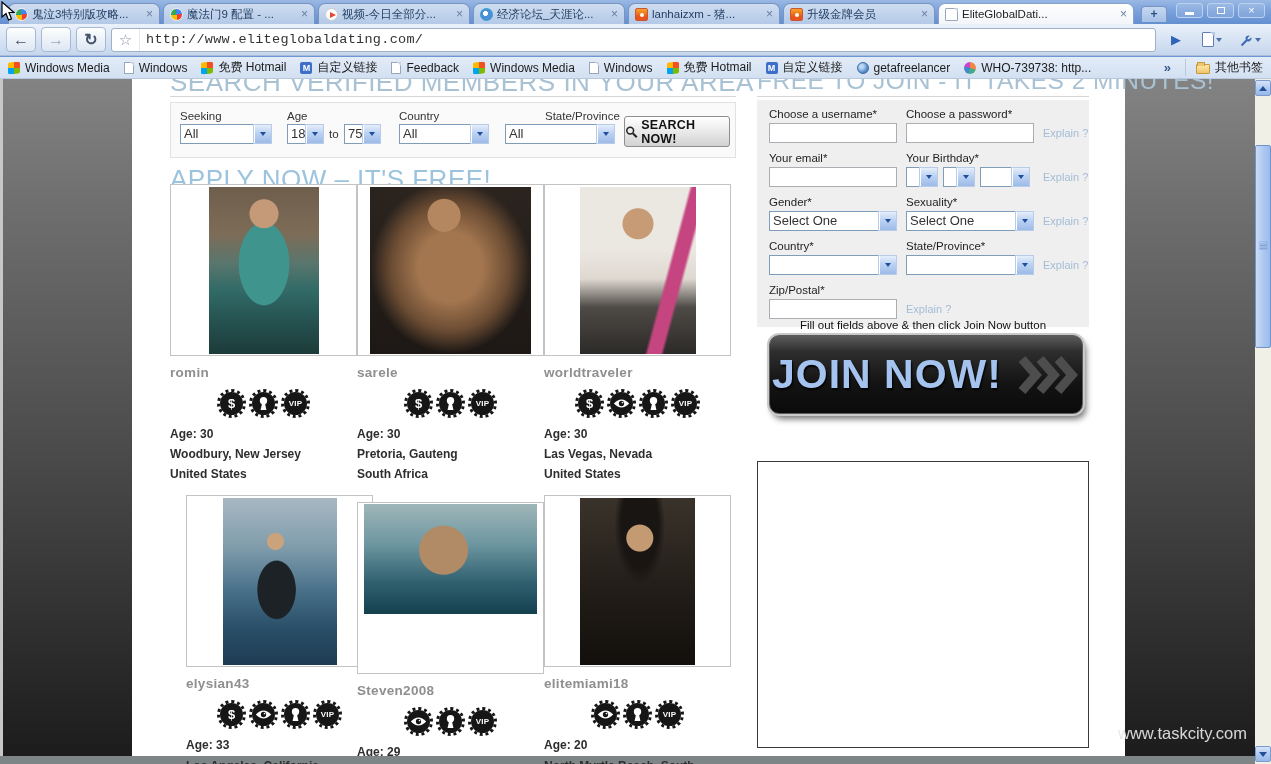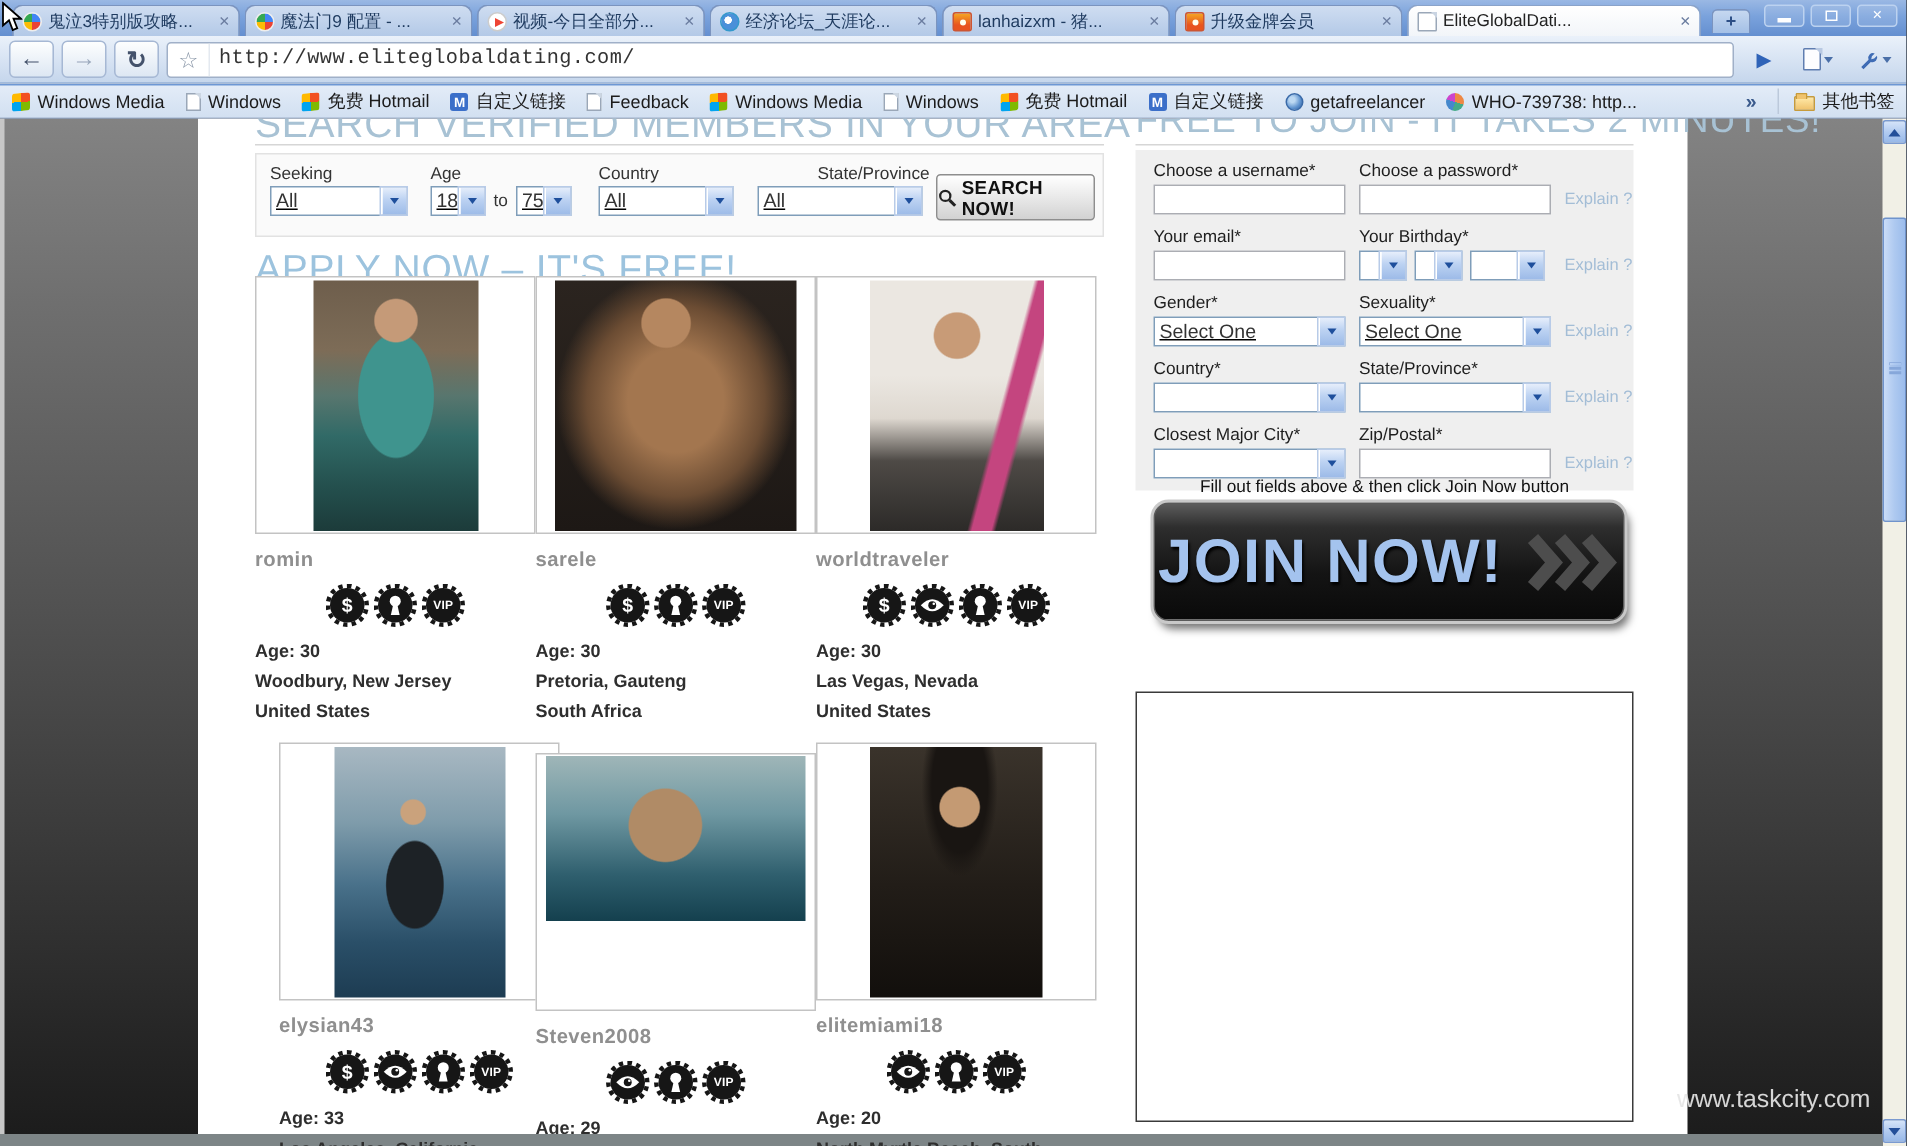--- a/index.html
+++ b/index.html
@@ -83,21 +83,21 @@
   .leftedge { position:absolute; left:0; top:0; width:3px; height:100%; background:#c7c7c7; }
   .panel { position:absolute; left:132px; top:0; width:993px; height:685px; background:#fff; }
 
   .h1 { position:absolute; font-size:26px; color:#a8c2d4; letter-spacing:.5px; white-space:nowrap; }
   .hline { position:absolute; height:1px; background:#d6d6d6; }
 
   
   .searchbox { position:absolute; left:170px; top:23px; width:566px; height:56px;
     background:#fafafa; border:1px solid #e2e2e2; }
   .slabel { position:absolute; top:7px; font-size:11.5px; color:#333; }
-  .xpsel { position:absolute; height:20px; border:1px solid #7f9db9; background:#fff; display:flex;text-decoration:underline; }
+  .xpsel { position:absolute; height:20px; border:1px solid #7f9db9; background:#fff; display:flex; }
   .xpsel .val { flex:1; font-size:13px; color:#333; padding:1px 3px; overflow:hidden; white-space:nowrap; }
   .xpsel .btn { width:17px; background:linear-gradient(180deg,#e6eefb 0%,#bcd2f2 45%,#9dbbe8 100%);
     border-left:1px solid #fff; outline:1px solid #b8cbe8; display:flex; align-items:center; justify-content:center; }
   .xpsel .btn::after { content:""; border-top:4px solid #1e4f9c; border-left:3.5px solid transparent; border-right:3.5px solid transparent; }
   .xpinput { height:20px; border:1px solid #abadb3; background:#fff; width:100%; font-size:13px; padding:0 3px; outline:none; }
   .to-label { position:absolute; font-size:11.5px; color:#333; }
   .searchnow { position:absolute; left:453px; top:13px; width:106px; height:31px;
     background:linear-gradient(180deg,#ffffff 0%,#e9e9e9 50%,#d2d2d2 100%);
     border:1px solid #8e8e8e; border-radius:3px; display:flex; align-items:center; justify-content:center; gap:3px; }
   .searchnow span { font-size:12.5px; font-weight:800; color:#111; letter-spacing:.2px; }
@@ -585,27 +585,20 @@
           <div class="flabel">State/Province*</div>
           <div class="xpsel">
               <span class="val"></span>
               <span class="btn"></span>
             </div>
         </div>
         <span class="explain">Explain ?</span>
       </div>
       <div class="frow" style="margin-bottom:4px;">
         <div class="fgroup">
-          <div class="flabel">Closest Major City*</div>
-          <div class="xpsel">
-              <span class="val"></span>
-              <span class="btn"></span>
-            </div>
-        </div>
-        <div class="fgroup">
           <div class="flabel">Zip/Postal*</div>
           <input class="xpinput" value="" style="">
         </div>
         <span class="explain">Explain ?</span>
       </div>
     </div>
 
     <div class="fillnote">Fill out fields above &amp; then click Join Now button</div>
 
     <div class="joinbtn">

